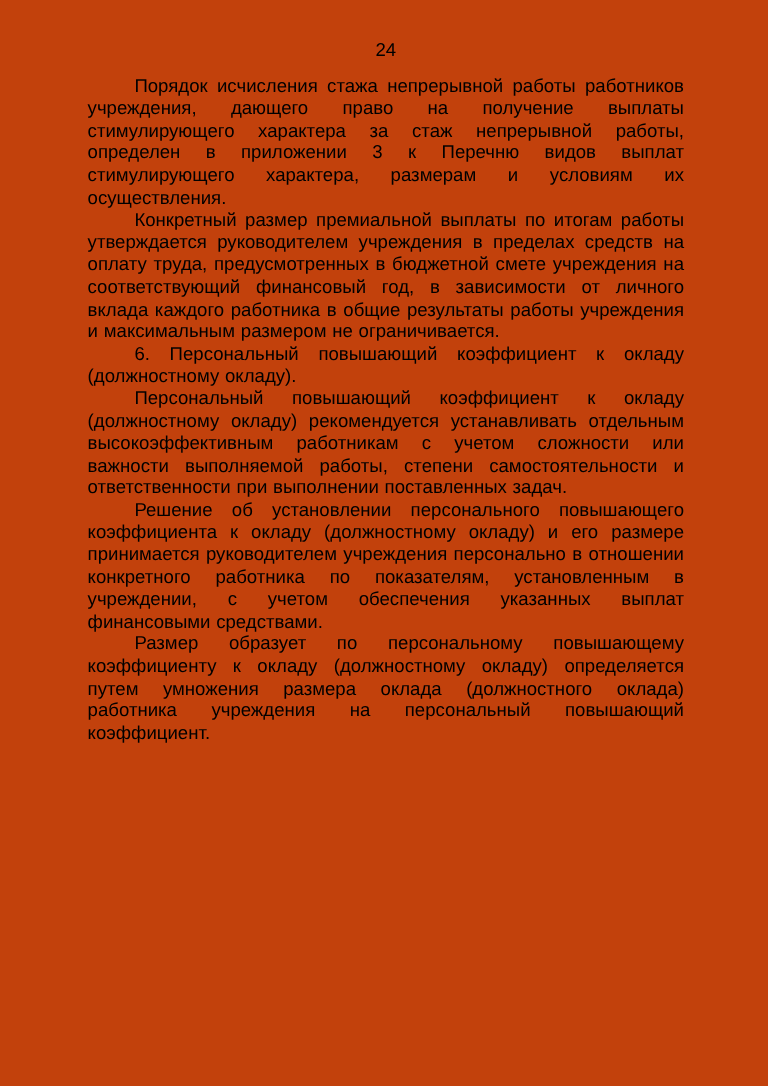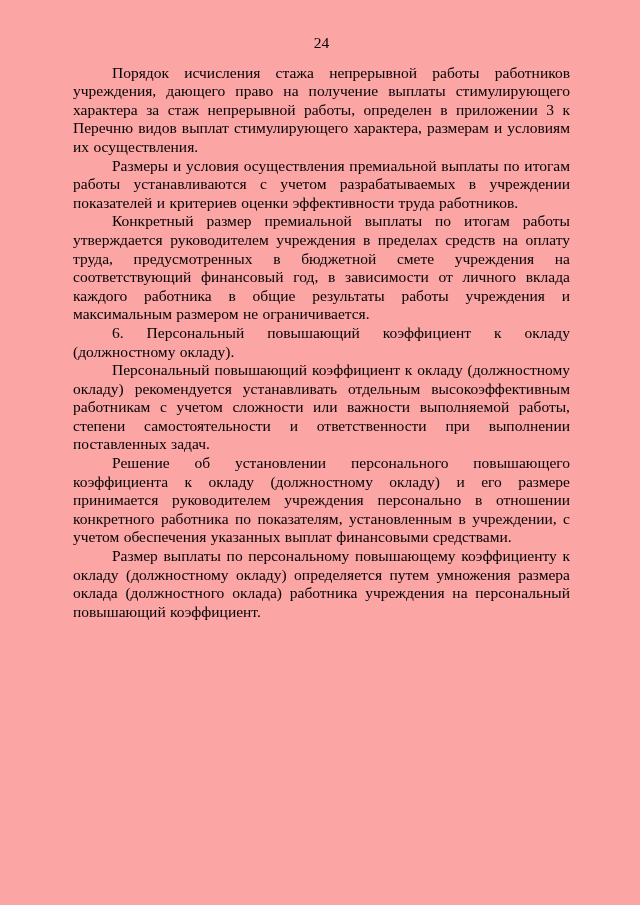--- a/index.html
+++ b/index.html
@@ -9,23 +9,23 @@
   }
   body {
     width: 640px;
     height: 905px;
     overflow: hidden;
   }
   .page {
     box-sizing: border-box;
     width: 640px;
     height: 905px;
-    background: #fca5a5;
+    background: #c2410c;
     color: #000000;
-    font-family: Liberation Serif, serif;
+    font-family: Liberation Sans, sans-serif;
     font-size: 15.5px;
     line-height: 18.6px;
     padding: 34px 70px 0 73px;
     -webkit-font-smoothing: antialiased;
   }
   .page-number {
     text-align: center;
     margin: 0 0 11px 0;
   }
   .body-text p {
@@ -37,20 +37,19 @@
     word-spacing: 0.5px;
   }
 </style>
 </head>
 <body>
 
 <div class="page">
   <div class="page-number">24</div>
   <div class="body-text">
     <p>Порядок исчисления стажа непрерывной работы работников учреждения, дающего право на получение выплаты стимулирующего характера за стаж непрерывной работы, определен в приложении 3 к Перечню видов выплат стимулирующего характера, размерам и условиям их осуществления.</p>
-    <p>Размеры и условия осуществления премиальной выплаты по итогам работы устанавливаются с учетом разрабатываемых в учреждении показателей и критериев оценки эффективности труда работников.</p>
     <p>Конкретный размер премиальной выплаты по итогам работы утверждается руководителем учреждения в пределах средств на оплату труда, предусмотренных в бюджетной смете учреждения на соответствующий финансовый год, в зависимости от личного вклада каждого работника в общие результаты работы учреждения и максимальным размером не ограничивается.</p>
     <p>6. Персональный повышающий коэффициент к окладу (должностному окладу).</p>
     <p>Персональный повышающий коэффициент к окладу (должностному окладу) рекомендуется устанавливать отдельным высокоэффективным работникам с учетом сложности или важности выполняемой работы, степени самостоятельности и ответственности при выполнении поставленных задач.</p>
     <p>Решение об установлении персонального повышающего коэффициента к окладу (должностному окладу) и его размере принимается руководителем учреждения персонально в отношении конкретного работника по показателям, установленным в учреждении, с учетом обеспечения указанных выплат финансовыми средствами.</p>
-    <p>Размер выплаты по персональному повышающему коэффициенту к окладу (должностному окладу) определяется путем умножения размера оклада (должностного оклада) работника учреждения на персональный повышающий коэффициент.</p>
+    <p>Размер образует по персональному повышающему коэффициенту к окладу (должностному окладу) определяется путем умножения размера оклада (должностного оклада) работника учреждения на персональный повышающий коэффициент.</p>
   </div>
 </div>
 
 </body></html>

